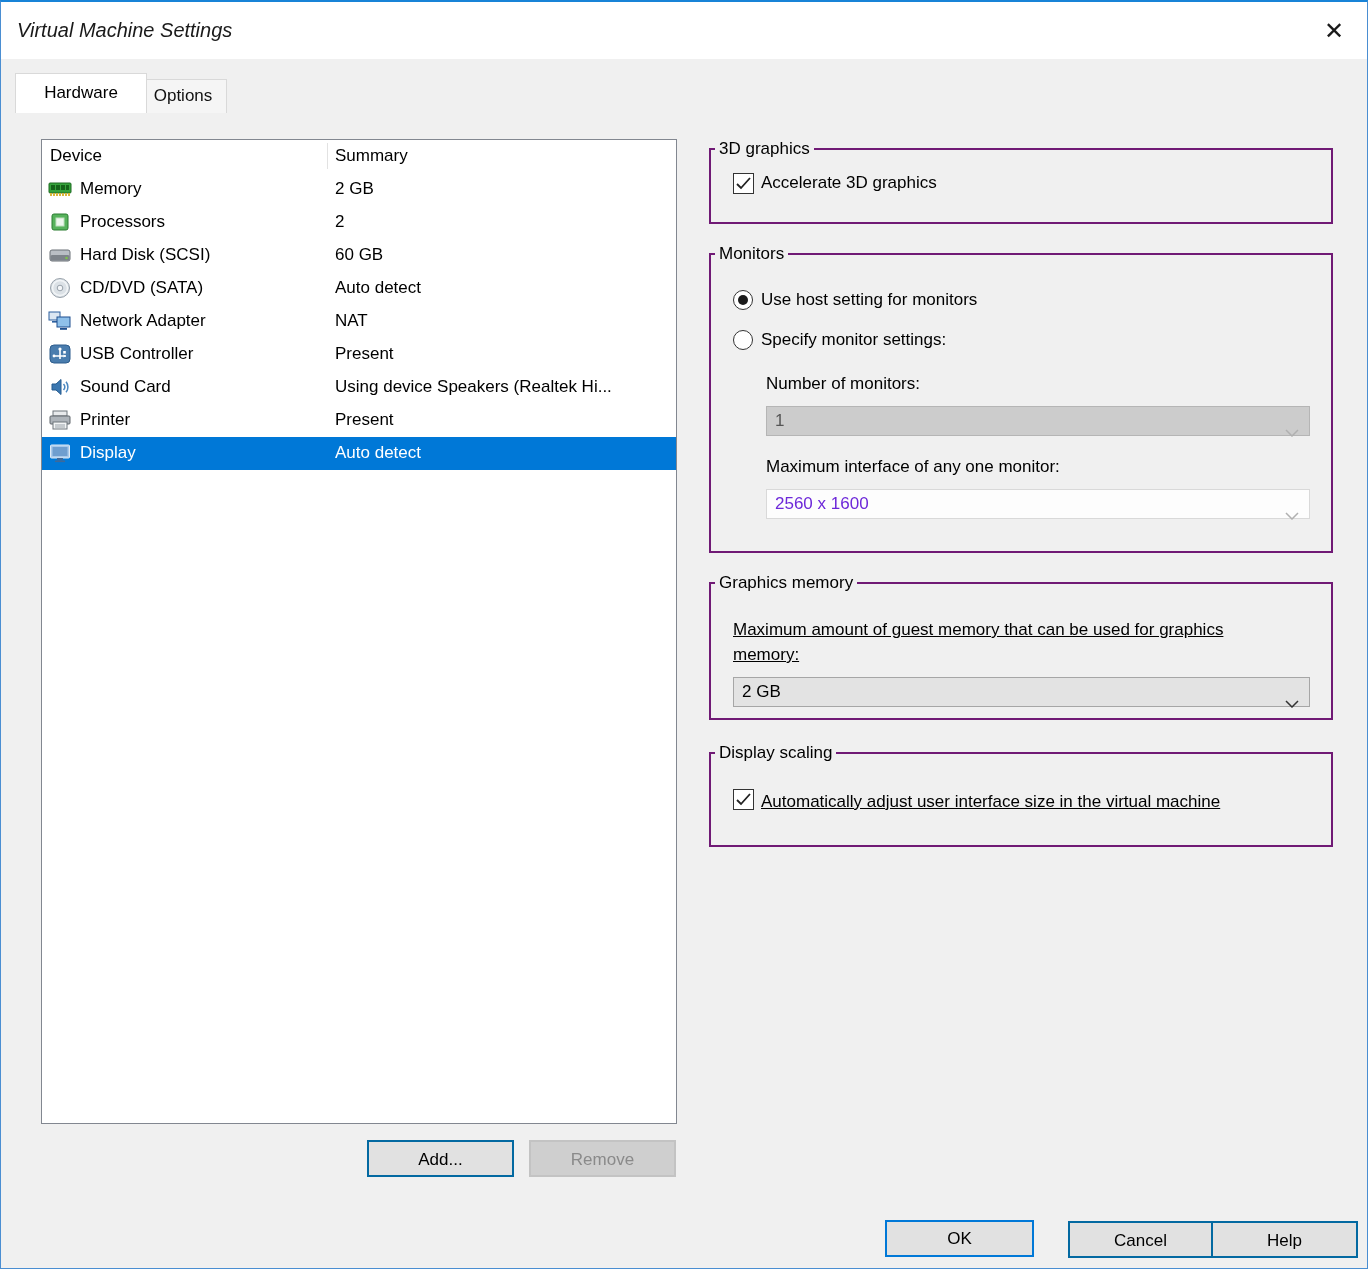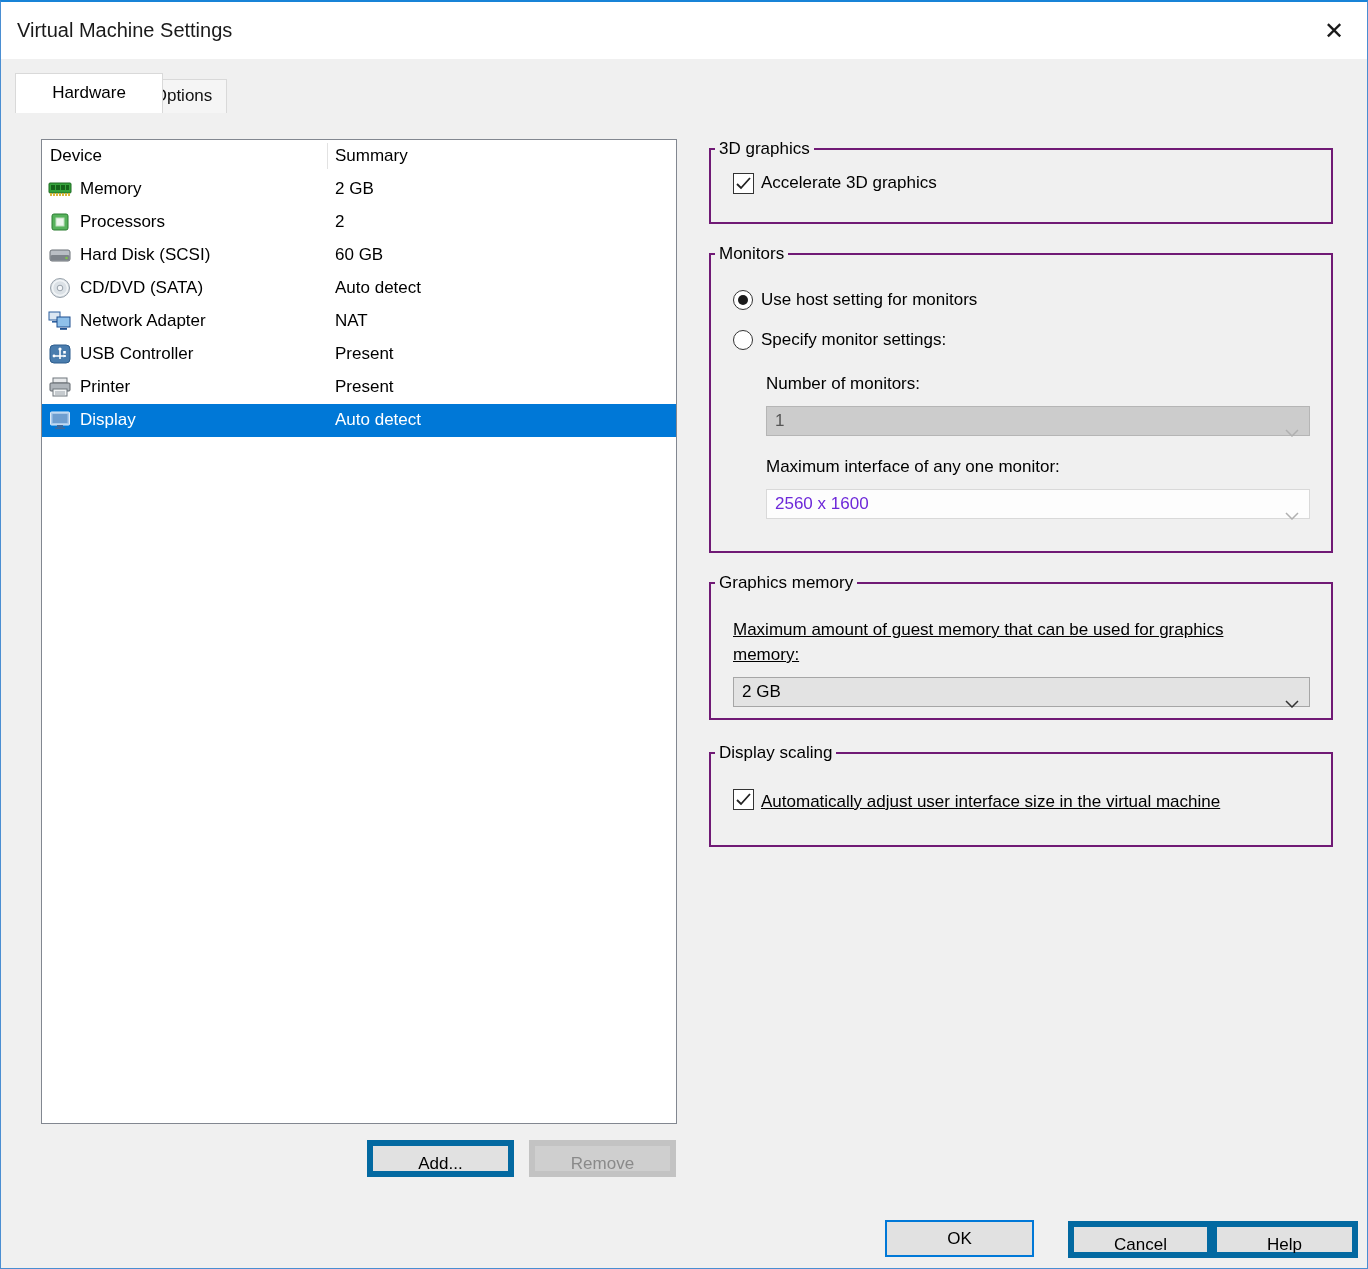--- a/index.html
+++ b/index.html
@@ -9,30 +9,30 @@
     font-size:17px; color:#000; background:#f0f0f0;
   }
   .dialog {
     position:relative; width:1368px; height:1269px; background:#f0f0f0;
     border:1px solid #4a8ed2; border-top:2px solid #1883d7; overflow:hidden;
   }
   .titlebar {
     position:absolute; left:0; top:0; width:100%; height:57px; background:#ffffff;
   }
   .titlebar .title {
-    position:absolute; left:16px; top:17px; font-size:20px; color:#1a1a1a;
+    position:absolute; left:16px; top:17px; font-size:20px; color:#1a1a1a;font-style:italic;
   }
   .titlebar .close {
     position:absolute; right:18px; top:14px; width:30px; height:30px;
     font-size:24px; line-height:30px; text-align:center; color:#1a1a1a; cursor:default;
   }
   
   .tab { position:absolute; text-align:center; border:1px solid #d9d9d9; border-bottom:none; }
   .tab-active {
-    left:14px; top:71px; width:148px; height:40px; background:#ffffff;
+    left:14px; top:71px; width:132px; height:40px; background:#ffffff;
     line-height:38px; z-index:2;
   }
   .tab-inactive {
     left:138px; top:77px; width:88px; height:34px; background:#f5f5f5;
     line-height:32px; z-index:1; color:#111;
   }
   
   .listbox {
     position:absolute; left:40px; top:137px; width:636px; height:985px;
     background:#ffffff; border:1px solid #828790;
@@ -41,21 +41,21 @@
   .col-device { position:absolute; left:8px; top:6px; }
   .col-summary { position:absolute; left:293px; top:6px; }
   .col-divider { position:absolute; left:285px; top:3px; width:1px; height:26px; background:#e2e2e2; }
   .list-row { position:relative; height:33px; }
   .row-icon { position:absolute; left:6px; top:4px; width:24px; height:24px; }
   .row-device { position:absolute; left:38px; top:6px; white-space:nowrap; }
   .row-summary { position:absolute; left:293px; top:6px; white-space:nowrap; overflow:hidden; max-width:335px; }
   .list-row.selected { background:#0078d7; color:#ffffff; }
   
   .btn {
-    position:absolute; height:37px; background:#e1e1e1; border:6px solid #0369a1;
+    position:absolute; height:37px; background:#e1e1e1; border:2px solid #0369a1;
     text-align:center; line-height:35px; font-size:17px; cursor:default;
   }
   .btn-add { left:366px; top:1138px; width:147px; }
   .btn-remove { left:528px; top:1138px; width:147px; background:#cfcfcf; border-color:#c3c3c3; color:#8a8a8a; }
   .btn-ok { left:884px; top:1218px; width:149px; border:2px solid #0078d7; line-height:33px; }
   .btn-cancel { left:1067px; top:1219px; width:145px; }
   .btn-help { left:1210px; top:1219px; width:147px; }
   
   fieldset {
     position:absolute; left:708px; width:624px; border:2px solid #701a75; padding:0;
@@ -177,20 +177,29 @@
           <path d="M6 14 H18 M12 7 V17" stroke="#fff" stroke-width="1.6" fill="none"></path>
           <path d="M18 14 l-2.5 -1.4 v2.8 z" fill="#fff"></path>
           <circle cx="12" cy="7" r="1.6" fill="#fff"></circle>
           <circle cx="6" cy="14" r="1.4" fill="#fff"></circle>
           <rect x="15.2" y="9" width="2.6" height="2.6" fill="#fff"></rect>
         </svg>
       <span class="row-device">USB Controller</span>
       <span class="row-summary">Present</span>
     </div>
 
+    <div class="list-row">
+      <svg class="row-icon" viewBox="0 0 24 24">
+          <path d="M4 9 h4 l5 -4.5 v15 l-5 -4.5 H4 z" fill="#3b77b0" stroke="#255a8e"></path>
+          <path d="M15.5 9 a4.5 4.5 0 0 1 0 6" stroke="#4a87c0" fill="none" stroke-width="1.5"></path>
+          <path d="M18 6.8 a8 8 0 0 1 0 10.4" stroke="#4a87c0" fill="none" stroke-width="1.5"></path>
+        </svg>
+      <span class="row-device">Sound Card</span>
+      <span class="row-summary">Using device Speakers (Realtek Hi...</span>
+    </div>
 
     <div class="list-row">
       <svg class="row-icon" viewBox="0 0 24 24">
           <rect x="5" y="3" width="14" height="5" fill="#e8eaec" stroke="#6f767c"></rect>
           <rect x="2" y="8" width="20" height="8" rx="1" fill="#aeb4ba" stroke="#61676d"></rect>
           <rect x="5" y="14" width="14" height="7" fill="#f2f4f5" stroke="#6f767c"></rect>
           <line x1="7" y1="17" x2="17" y2="17" stroke="#99a1a8"></line>
           <line x1="7" y1="19" x2="17" y2="19" stroke="#99a1a8"></line>
         </svg>
       <span class="row-device">Printer</span>

